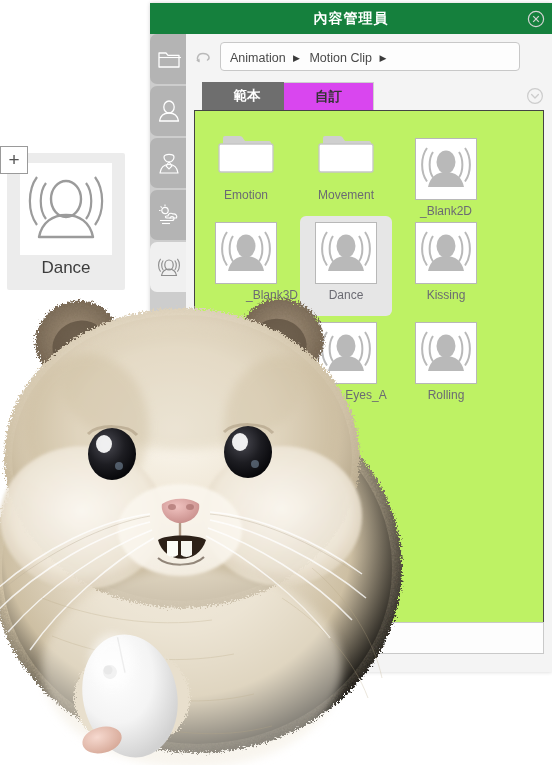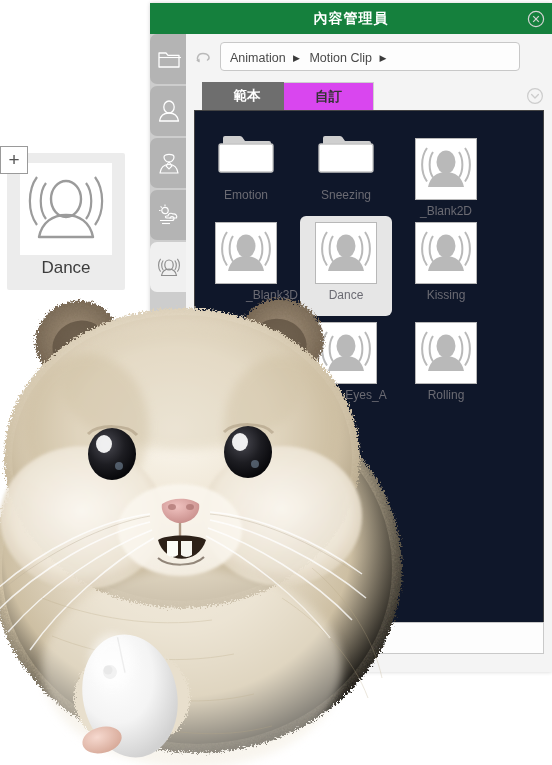--- a/index.html
+++ b/index.html
@@ -164,21 +164,21 @@
     width: 18px; height: 18px;
     cursor: pointer;
   }
 
   
   .gridbox {
     position: absolute;
     left: 8px; top: 76px;
     width: 350px;
     height: 534px;
-    background: #0f172a;
+    background: #bef264;
     border: 1px solid #444444;
     overflow: hidden;
   }
   .grid {
     position: absolute;
     left: 0; top: 0;
     width: 350px;
   }
   .item {
     position: absolute;
@@ -387,21 +387,21 @@
     <path d="M6 22 h50 a2 2 0 0 1 2 2 v24 a2 2 0 0 1 -2 2 h-50 a2 2 0 0 1 -2 -2 v-24 a2 2 0 0 1 2 -2 z" fill="#ffffff" stroke="#c6c6c6" stroke-width="1.3"></path>
   </svg></div>
               <div class="item-label">Emotion</div>
             </div>
             <div class="item" style="left: 105px; top: 5px;">
               <div class="item-thumb">
   <svg width="62" height="62" viewBox="0 0 62 62">
     <path d="M8 14 h17 a3 3 0 0 1 2.6 1.6 L30 19 h24 a2 2 0 0 1 2 2 v2 h-48 v-7 a2 2 0 0 1 2 -2 z" fill="#cfcfcf"></path>
     <path d="M6 22 h50 a2 2 0 0 1 2 2 v24 a2 2 0 0 1 -2 2 h-50 a2 2 0 0 1 -2 -2 v-24 a2 2 0 0 1 2 -2 z" fill="#ffffff" stroke="#c6c6c6" stroke-width="1.3"></path>
   </svg></div>
-              <div class="item-label">Sneezing</div>
+              <div class="item-label">Movement</div>
             </div>
             <div class="item" style="left: 205px; top: 21px;">
               <div class="item-thumb motion">
   <svg width="60" height="60" viewBox="0 0 60 60">
     <ellipse cx="30" cy="23" rx="9.5" ry="11.5" fill="#b9b9b9"></ellipse>
     <path d="M12 48 C14 38 21 33 30 33 C39 33 46 38 48 48 z" fill="#b9b9b9"></path>
     <path d="M17 13 C12.5 19.5 12.5 32 17 38.5" fill="none" stroke="#b9b9b9" stroke-width="2"></path>
     <path d="M11 9 C4.5 18 4.5 33.5 11 42.5" fill="none" stroke="#b9b9b9" stroke-width="2"></path>
     <path d="M43 13 C47.5 19.5 47.5 32 43 38.5" fill="none" stroke="#b9b9b9" stroke-width="2"></path>
     <path d="M49 9 C55.5 18 55.5 33.5 49 42.5" fill="none" stroke="#b9b9b9" stroke-width="2"></path>

